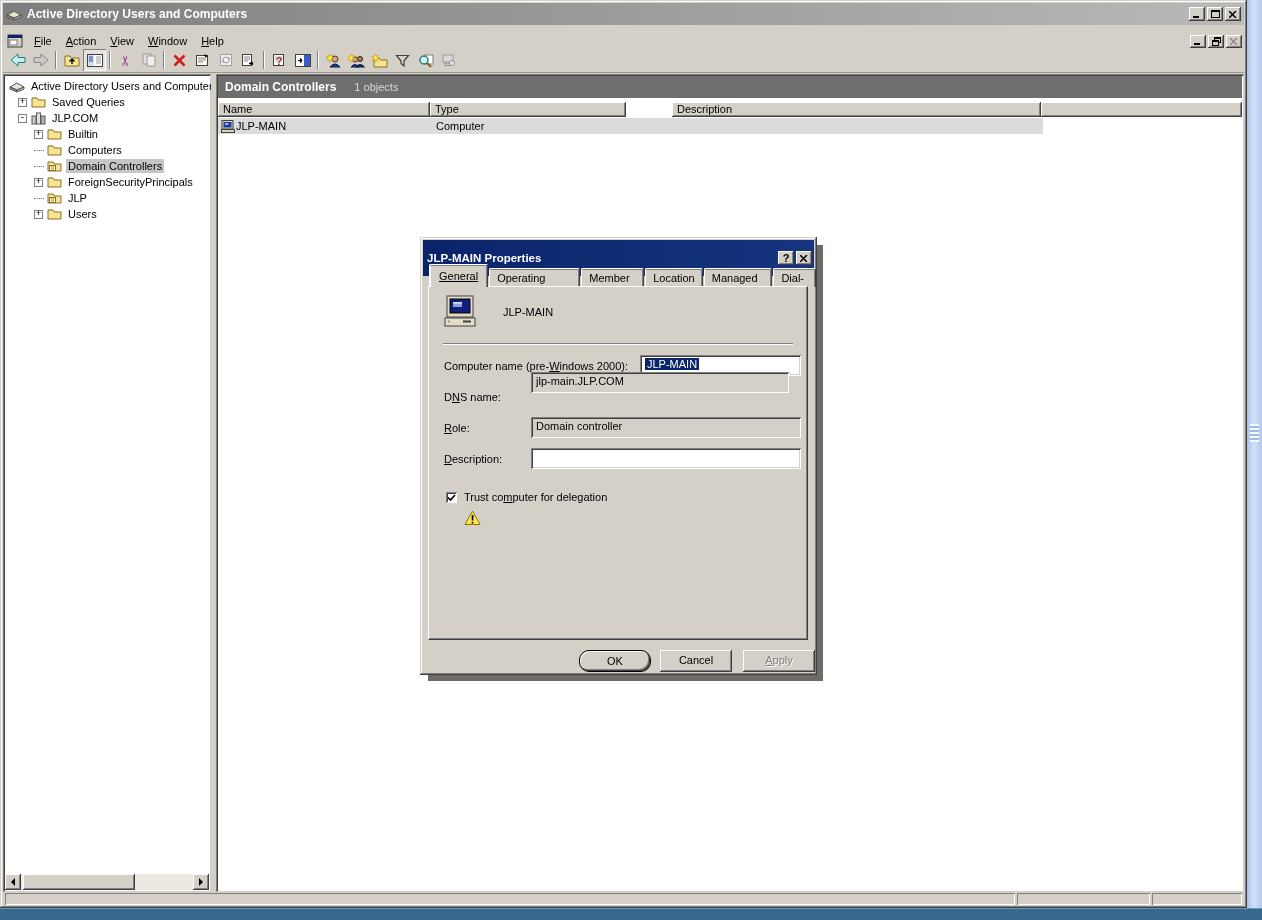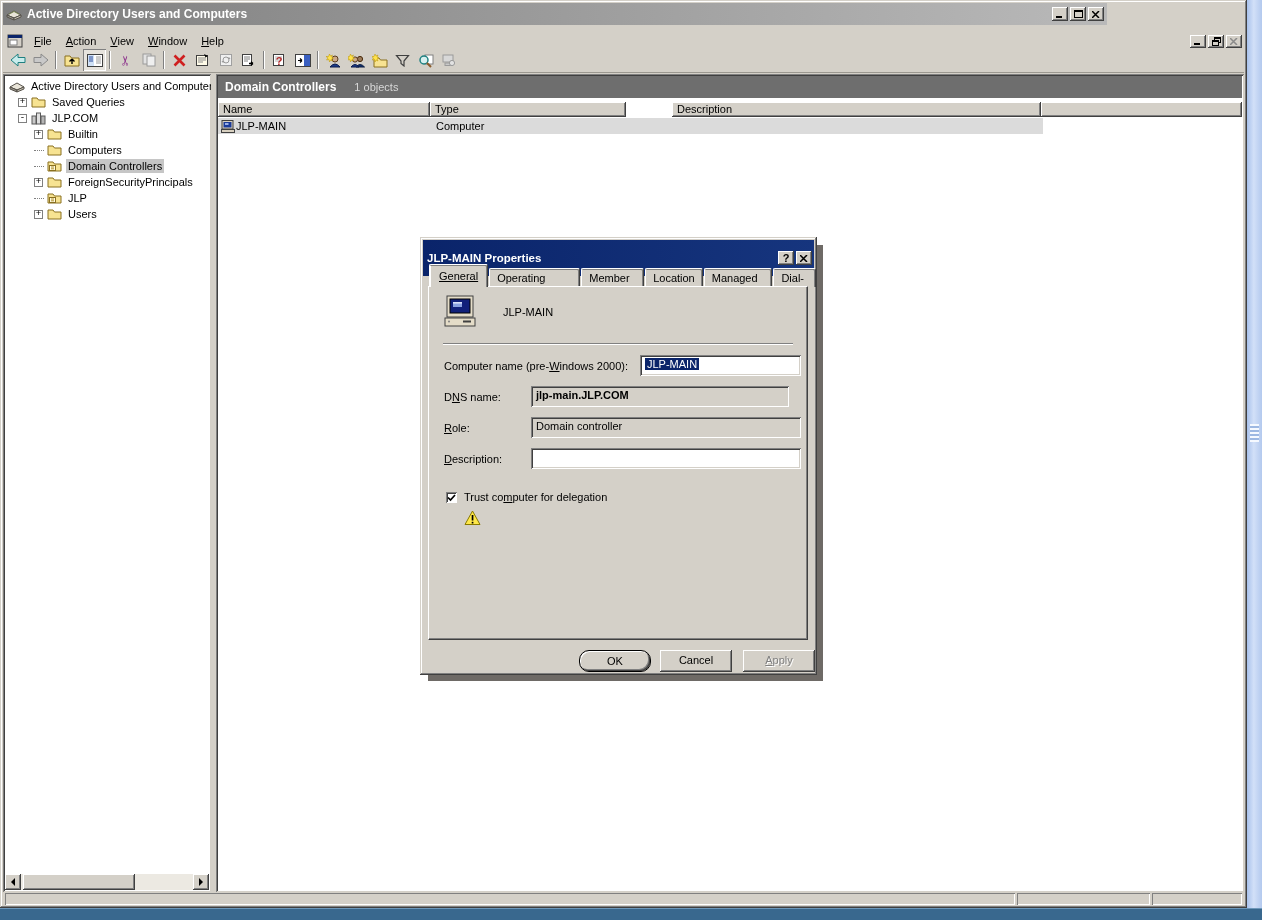--- a/index.html
+++ b/index.html
@@ -12,21 +12,21 @@
   .sunken-field { background:#fff; box-shadow: inset 1px 1px 0 #808080, inset -1px -1px 0 #ffffff, inset 2px 2px 0 #404040, inset -2px -2px 0 #d4d0c8; }
   .pressed { box-shadow: inset 1px 1px 0 #808080, inset -1px -1px 0 #ffffff; background:#e6e3dd; }
 
   
   #side-strip { position:absolute; right:0; top:0; width:15px; height:908px; background:linear-gradient(to right,#a9c2ec,#d2e0f8 45%,#b3c9ee); }
   #side-grip { position:absolute; left:3px; top:424px; width:9px; height:18px; background:repeating-linear-gradient(to bottom,#f5f9ff 0 2px,#9db8e2 2px 4px); }
   #bottom-strip { position:absolute; left:0; top:908px; width:1262px; height:12px; background:#39688e; border-top:1px solid #6d97ba; }
 
   
   #main-window { position:absolute; left:0; top:0; width:1247px; height:908px; background:#d4d0c8; }
-  .titlebar { position:absolute; left:3px; top:3px; width:1104px; height:22px; background:linear-gradient(to right,#7e7e7e,#b9b9b9); display:flex; align-items:center; padding:0 3px; }
+  .titlebar { position:absolute; left:3px; top:3px; width:1241px; height:22px; background:linear-gradient(to right,#7e7e7e,#b9b9b9); display:flex; align-items:center; padding:0 3px; }
   .titlebar .title-text { color:#fff; font-weight:bold; font-size:12px; margin-left:5px; flex:1; white-space:nowrap; }
   .wbtn { width:16px; height:14px; margin-left:2px; display:inline-flex; align-items:center; justify-content:center; }
   .wbtn svg { display:block; }
 
   .menubar { position:absolute; left:3px; top:26px; width:1241px; height:31px; background:#d4d0c8; display:flex; align-items:center; border-bottom:1px solid #9b9890; }
   .menu-item { padding:3px 7px 4px; }
   .menubar .spacer { flex:1; }
   .mbtn { width:16px; height:13px; margin-right:2px; display:inline-flex; align-items:center; justify-content:center; }
 
   .toolbar { position:absolute; left:3px; top:48px; width:1241px; height:25px; background:#d4d0c8; display:flex; align-items:center; padding-left:3px; border-bottom:1px solid #9b9890; }
@@ -430,21 +430,21 @@
       </svg>
       <span style="position:absolute; left:74px; top:19px;">JLP-MAIN</span>
       <div class="divider"></div>
 
       <span class="flabel" style="top:73px;">Computer name (pre-<u>W</u>indows 2000):</span>
       <div class="finput sunken-field" style="left:211px; top:68px; width:161px;">
         <span class="selval">JLP-MAIN</span>
       </div>
 
       <span class="flabel" style="top:104px;">D<u>N</u>S name:</span>
-      <div class="finput ro" style="left:102px; top:99px; width:258px;font-weight:bold;">jlp-main.JLP.COM</div>
+      <div class="finput ro" style="left:102px; top:85px; width:258px;">jlp-main.JLP.COM</div>
 
       <span class="flabel" style="top:135px;"><u>R</u>ole:</span>
       <div class="finput ro" style="left:102px; top:130px; width:270px;">Domain controller</div>
 
       <span class="flabel" style="top:166px;"><u>D</u>escription:</span>
       <div class="finput sunken-field" style="left:102px; top:161px; width:270px;"></div>
 
       <span class="chkbox checked">
         <svg width="9" height="8" viewBox="0 0 9 8">
             <path d="M1 3.5 L3.5 6 L8 1" stroke="#000" stroke-width="1.7" fill="none"></path>

